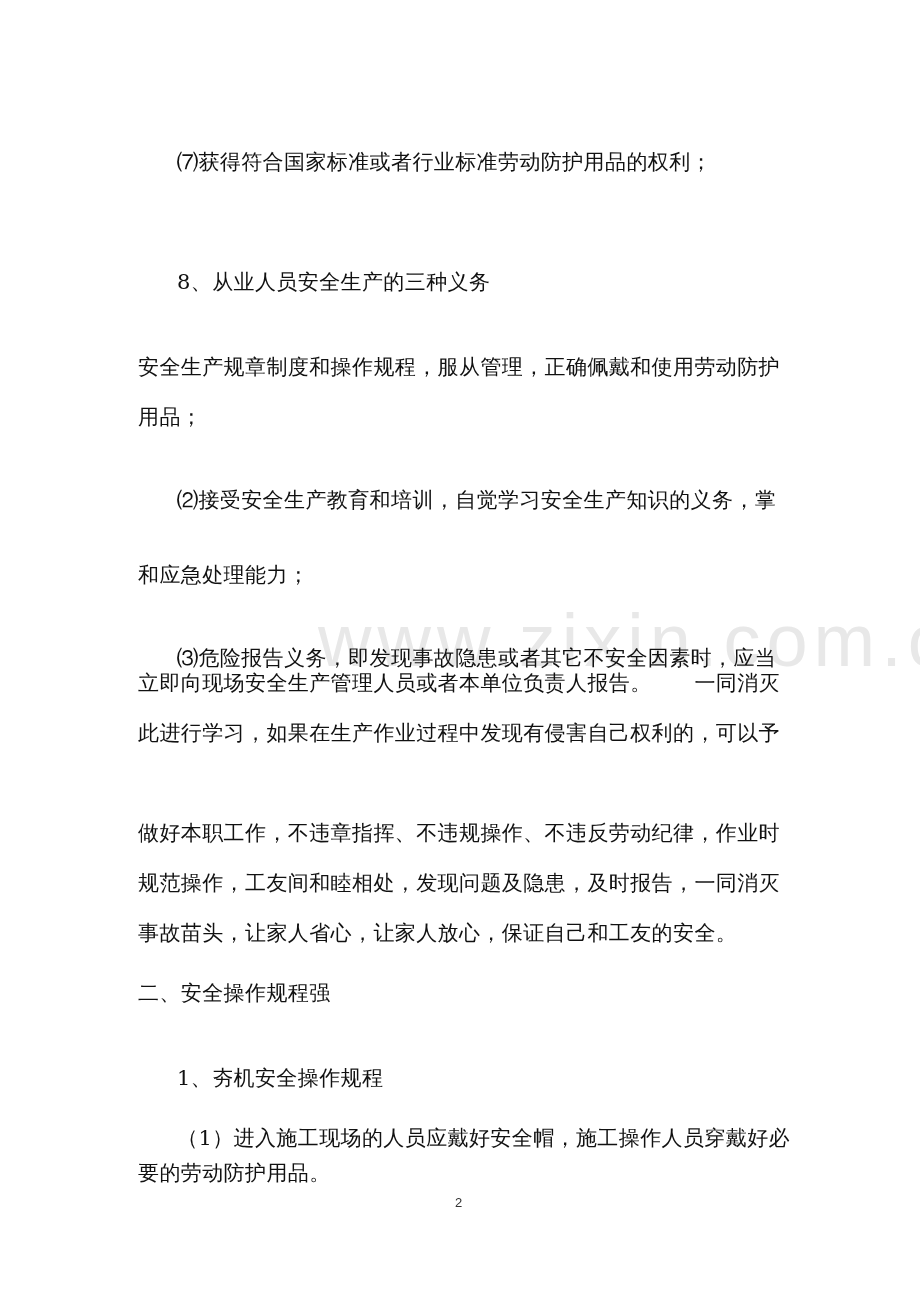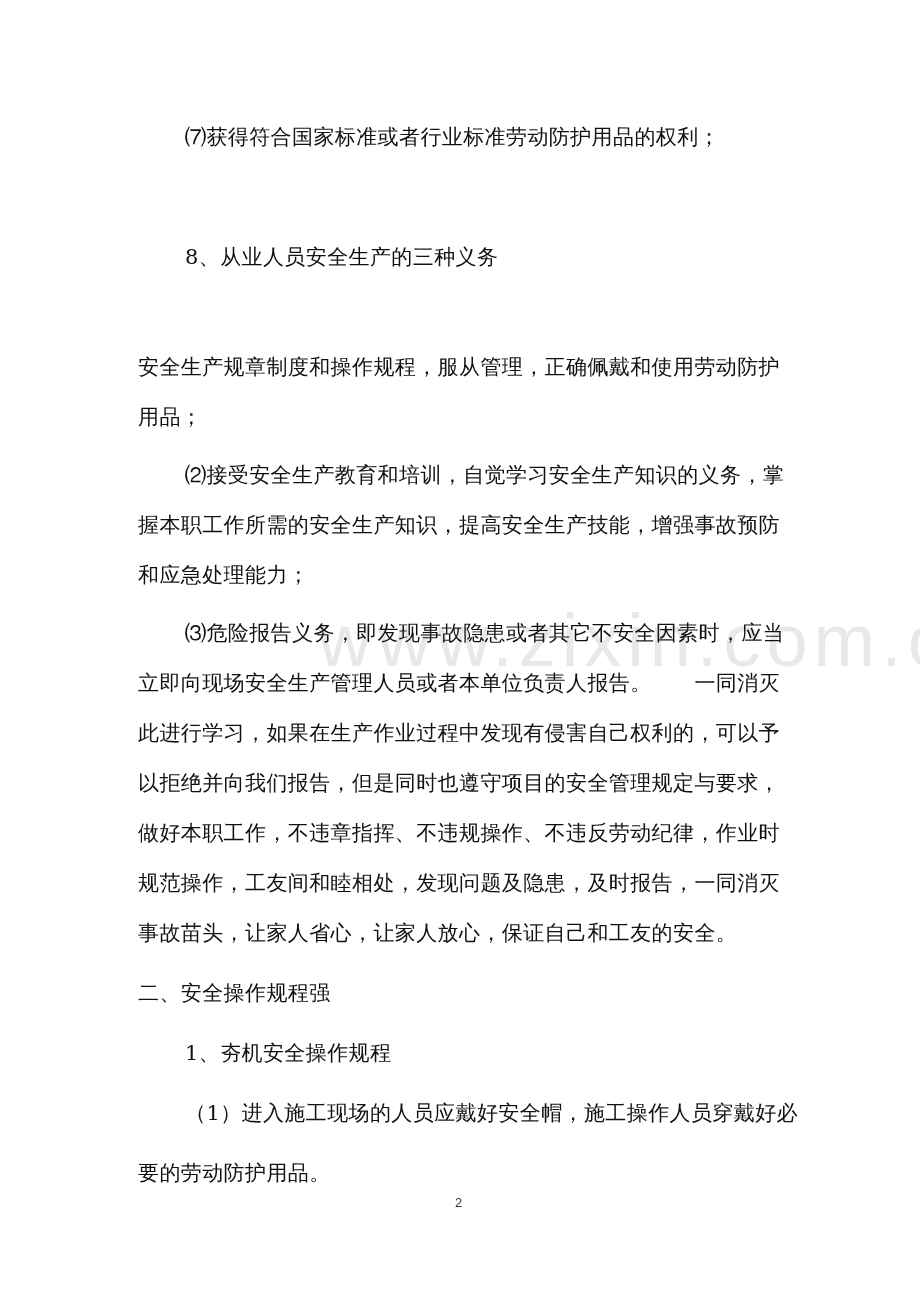--- a/index.html
+++ b/index.html
@@ -1,44 +1,42 @@
 <!DOCTYPE html>
 <html><head>
   <meta charset="utf-8">
   <style>
     html, body { margin: 0; padding: 0; background: #ffffff; }
     body { width: 920px; height: 1302px; position: relative; overflow: hidden;
            font-family: "DejaVu Serif", "Liberation Serif", serif; color: #111111; }
     .page { position: absolute; left: 0; top: 0; width: 920px; height: 1302px; }
     .line { position: absolute; left: 138px; font-size: 21px; line-height: 24px;
             white-space: nowrap; letter-spacing: 0.4px; }
-    .indent { left: 185px; }
+    .indent { left: 177px; margin-top: 25px; }
     .watermark { position: absolute; left: 318px; top: 598px; font-family: "Liberation Sans", sans-serif;
                  font-size: 74px; color: #e8e8e8; letter-spacing: 6px; z-index: 0; white-space: nowrap; }
     .line { z-index: 1; }
     .page-number { position: absolute; left: 455px; top: 1195px; font-family: "Liberation Sans", sans-serif;
                    font-size: 13px; color: #333333; }
   </style>
 </head>
 <body>
 
 <div class="page">
   <div class="watermark">www.zixin.com.cn</div>
 
   <div class="line indent" style="top:125px">⑺获得符合国家标准或者行业标准劳动防护用品的权利；</div>
   <div class="line indent" style="top:245px">8、从业人员安全生产的三种义务</div>
   <div class="line" style="top:355px">安全生产规章制度和操作规程，服从管理，正确佩戴和使用劳动防护</div>
   <div class="line" style="top:405px">用品；</div>
   <div class="line indent" style="top:463px">⑵接受安全生产教育和培训，自觉学习安全生产知识的义务，掌</div>
-  <div class="line" style="top:513px">握本职工作所需的安全生产知识，提高安全生产技能，增强事故预防</div>
   <div class="line" style="top:563px">和应急处理能力；</div>
   <div class="line indent" style="top:621px">⑶危险报告义务，即发现事故隐患或者其它不安全因素时，应当</div>
   <div class="line" style="top:671px">立即向现场安全生产管理人员或者本单位负责人报告。　　一同消灭</div>
   <div class="line" style="top:721px">此进行学习，如果在生产作业过程中发现有侵害自己权利的，可以予</div>
-  <div class="line" style="top:771px">以拒绝并向我们报告，但是同时也遵守项目的安全管理规定与要求，</div>
   <div class="line" style="top:821px">做好本职工作，不违章指挥、不违规操作、不违反劳动纪律，作业时</div>
   <div class="line" style="top:871px">规范操作，工友间和睦相处，发现问题及隐患，及时报告，一同消灭</div>
   <div class="line" style="top:921px">事故苗头，让家人省心，让家人放心，保证自己和工友的安全。</div>
   <div class="line" style="top:981px">二、安全操作规程强</div>
   <div class="line indent" style="top:1041px">1、夯机安全操作规程</div>
   <div class="line indent" style="top:1101px">（1）进入施工现场的人员应戴好安全帽，施工操作人员穿戴好必</div>
   <div class="line" style="top:1161px">要的劳动防护用品。</div>
 
   <div class="page-number">2</div>
 </div>

